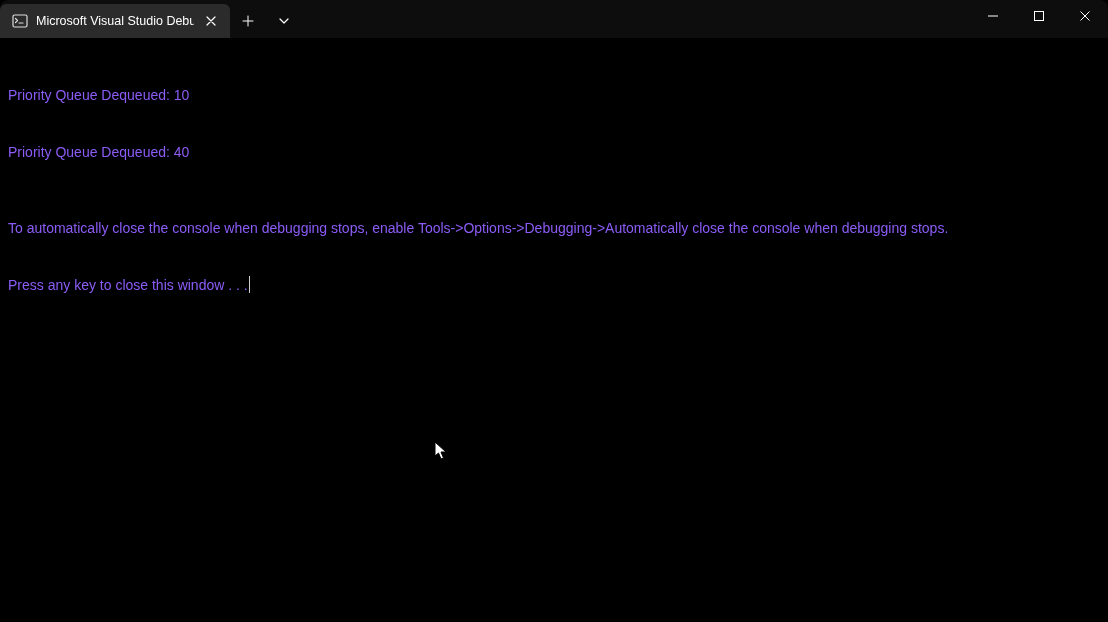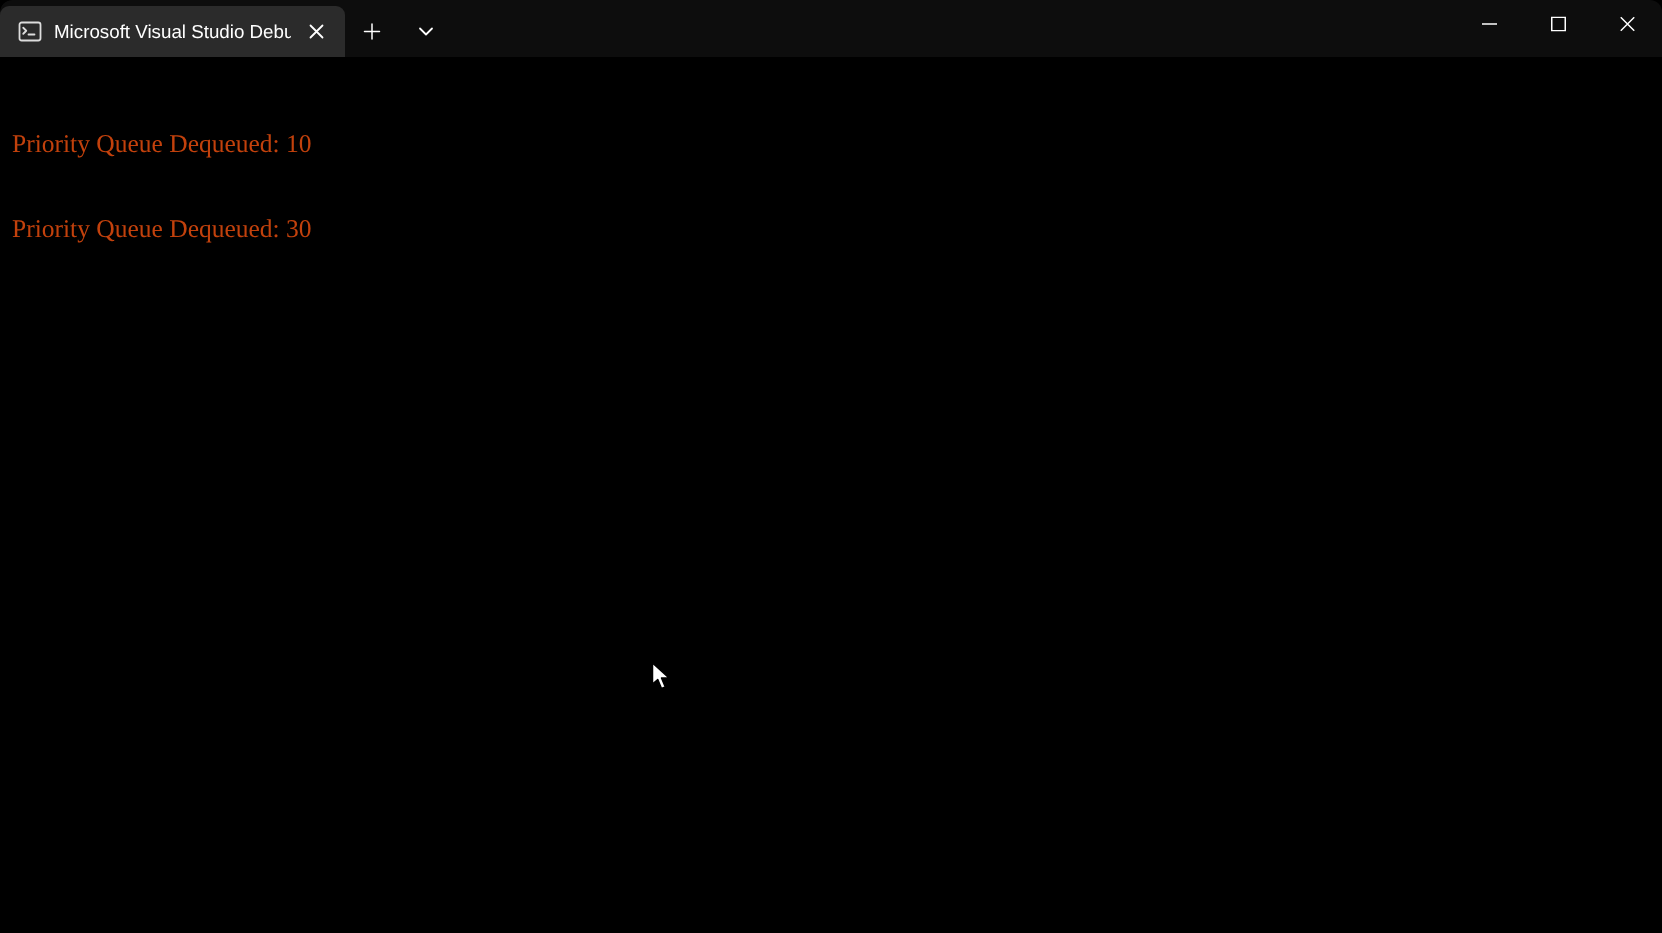--- a/index.html
+++ b/index.html
@@ -28,22 +28,22 @@
     .tabbar-btn svg { width: 12px; height: 12px; }
     
     .titlebar-spacer { flex: 1; background: #0d0d0d; height: 38px; }
     
     .window-controls { display: flex; align-items: stretch; background: #0d0d0d; height: 38px; }
     .wc-btn { width: 46px; height: 32px; display: inline-flex; align-items: center; justify-content: center; color: #fff; }
     .wc-btn svg { width: 10px; height: 10px; }
     
     .terminal-body { flex: 1; background: #000; padding: 10px 8px 8px 8px; position: relative; }
     .terminal-text {
-      font-family: Liberation Serif, serif; font-size: 17px; line-height: 19px;
-      color: #c2410c; white-space: pre-wrap; word-break: break-all;
+      font-family: Liberation Sans, sans-serif; font-size: 14px; line-height: 19px;
+      color: #8b5cf6; white-space: pre-wrap; word-break: break-all;
     }
     .terminal-line { display: block; }
     .blank-line { height: 19px; }
     .cursor { display: inline-block; width: 1.5px; height: 17px; background: #ccc; vertical-align: text-bottom; margin-left: 1px; }
     
     .mouse-pointer { position: absolute; pointer-events: none; }
     .mouse-pointer svg { width: 14px; height: 20px; }
   </style>
 </head>
 <body>
@@ -95,22 +95,24 @@
         <svg viewBox="0 0 10 10">
             <path d="M0.5 0.5 L9.5 9.5 M9.5 0.5 L0.5 9.5" stroke="#fff" stroke-width="1"></path>
           </svg>
       </span>
     </div>
   </div>
 
   <div class="terminal-body">
     <div class="terminal-text">
       <span class="terminal-line">Priority Queue Dequeued: 10</span>
-      <span class="terminal-line">Priority Queue Dequeued: 30</span>
+      <span class="terminal-line">Priority Queue Dequeued: 40</span>
       <span class="blank-line"></span>
+      <span class="terminal-line">To automatically close the console when debugging stops, enable Tools-&gt;Options-&gt;Debugging-&gt;Automatically close the console when debugging stops.</span>
+      <span class="terminal-line"><span>Press any key to close this window . . .</span><span class="cursor"></span></span>
     </div>
 
     <div class="mouse-pointer" style="left:434px; top:403px;">
       <svg viewBox="0 0 14 20">
           <path d="M1 1 L1 15 L4.5 12 L7 18 L9.5 17 L7 11 L12 11 Z" fill="#fff" stroke="#000" stroke-width="1" stroke-linejoin="round"></path>
         </svg>
     </div>
   </div>
 </div>
 

